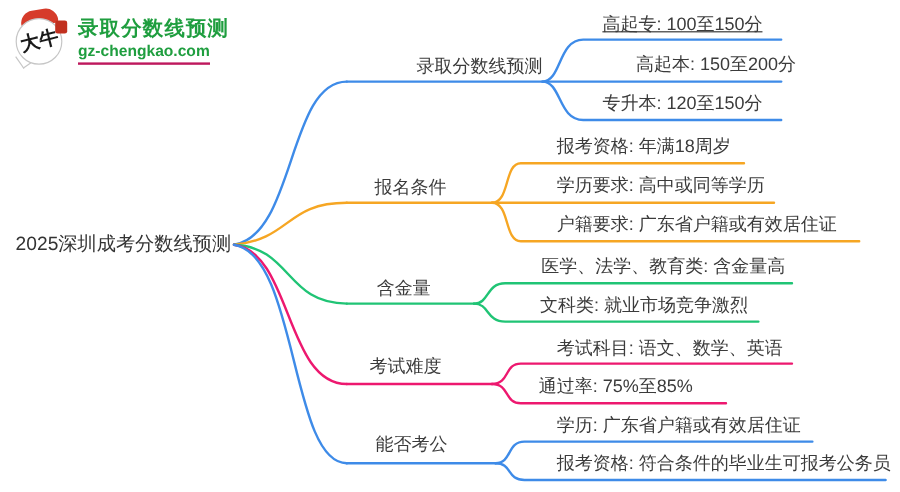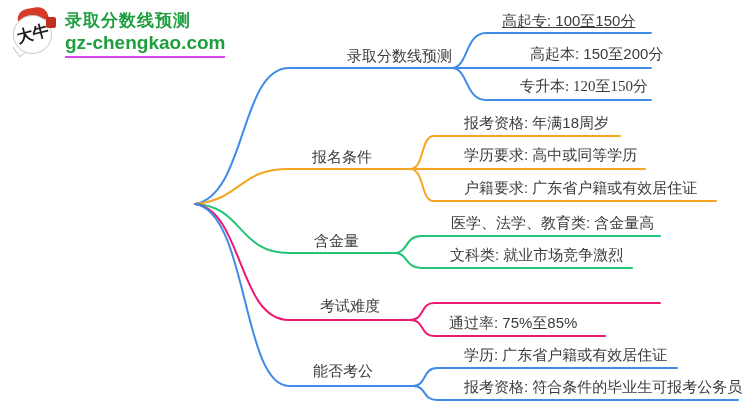--- a/index.html
+++ b/index.html
@@ -20,22 +20,22 @@
     border-right:1px solid #c6c6c6;border-bottom:1px solid #c6c6c6;transform:rotate(55deg);}
   .badge-circle{position:absolute;left:1px;top:7px;width:37px;height:37px;border-radius:50%;
     background:#fff;border:1px solid #c6c6c6;display:flex;align-items:center;justify-content:center;}
   .badge-circle span{font-weight:bold;font-size:16px;color:#1a1a1a;transform:rotate(-14deg);
     font-family:"Liberation Serif","DejaVu Serif",serif;}
   .badge-arc{position:absolute;left:5px;top:0;width:31px;height:13px;background:#d63b2a;
     border-radius:16px 16px 4px 4px;transform:rotate(-9deg);}
   .badge-seal{position:absolute;right:2px;top:9px;width:10px;height:11px;background:#c1301f;border-radius:2px;}
   .logo-text{display:flex;flex-direction:column;}
   .logo-title{color:#1f9e3f;font-weight:bold;font-size:17px;letter-spacing:1px;}
-  .logo-domain{color:#1f9e3f;font-weight:bold;font-size:19px;padding-bottom:2px;
-    border-bottom:2px solid #d946ef;align-self:flex-start;}
+  .logo-domain{color:#1f9e3f;font-weight:bold;font-size:13px;padding-bottom:2px;
+    border-bottom:2px solid #be185d;align-self:flex-start;}
 </style>
 </head>
 <body>
 
 <div class="stage">
 
   <svg class="connectors" width="750" height="410" viewBox="0 0 750 410">
 
     <g stroke="#3e8be8" stroke-width="2" fill="none" stroke-linecap="round">
       <path d="M195,204 C246,196 240,68 289,68"></path>
@@ -81,35 +81,37 @@
         <span>大牛</span>
       </div>
       <div class="badge-seal"></div>
     </div>
     <div class="logo-text">
       <div class="logo-title">录取分数线预测</div>
       <div class="logo-domain">gz-chengkao.com</div>
     </div>
   </div>
 
+  <div class="node root-node" style="left:13px;top:194px;">2025深圳成考分数线预测</div>
 
   <div class="node" style="left:313px;top:46px;margin-left:34px;">录取分数线预测</div>
   <div class="node" style="left:502px;top:11px;text-decoration:underline;">高起专: 100至150分</div>
   <div class="node" style="left:530px;top:44px;">高起本: 150至200分</div>
-  <div class="node" style="left:520px;top:77px;font-family:Liberation Serif, serif;">专升本: 120至150分</div>
+  <div class="node" style="left:502px;top:77px;">专升本: 120至150分</div>
 
   <div class="node" style="left:312px;top:147px;">报名条件</div>
   <div class="node" style="left:464px;top:113px;">报考资格: 年满18周岁</div>
   <div class="node" style="left:464px;top:145px;">学历要求: 高中或同等学历</div>
   <div class="node" style="left:464px;top:178px;">户籍要求: 广东省户籍或有效居住证</div>
 
   <div class="node" style="left:314px;top:231px;">含金量</div>
   <div class="node" style="left:451px;top:213px;">医学、法学、教育类: 含金量高</div>
   <div class="node" style="left:450px;top:245px;">文科类: 就业市场竞争激烈</div>
 
-  <div class="node" style="left:320px;top:296px;">考试难度</div>
+  <div class="node" style="left:308px;top:296px;">考试难度</div>
+  <div class="node" style="left:464px;top:281px;">考试科目: 语文、数学、英语</div>
   <div class="node" style="left:449px;top:313px;">通过率: 75%至85%</div>
 
   <div class="node" style="left:313px;top:361px;">能否考公</div>
   <div class="node" style="left:464px;top:345px;">学历: 广东省户籍或有效居住证</div>
   <div class="node" style="left:464px;top:377px;">报考资格: 符合条件的毕业生可报考公务员</div>
 
 </div>
 
 </body></html>

